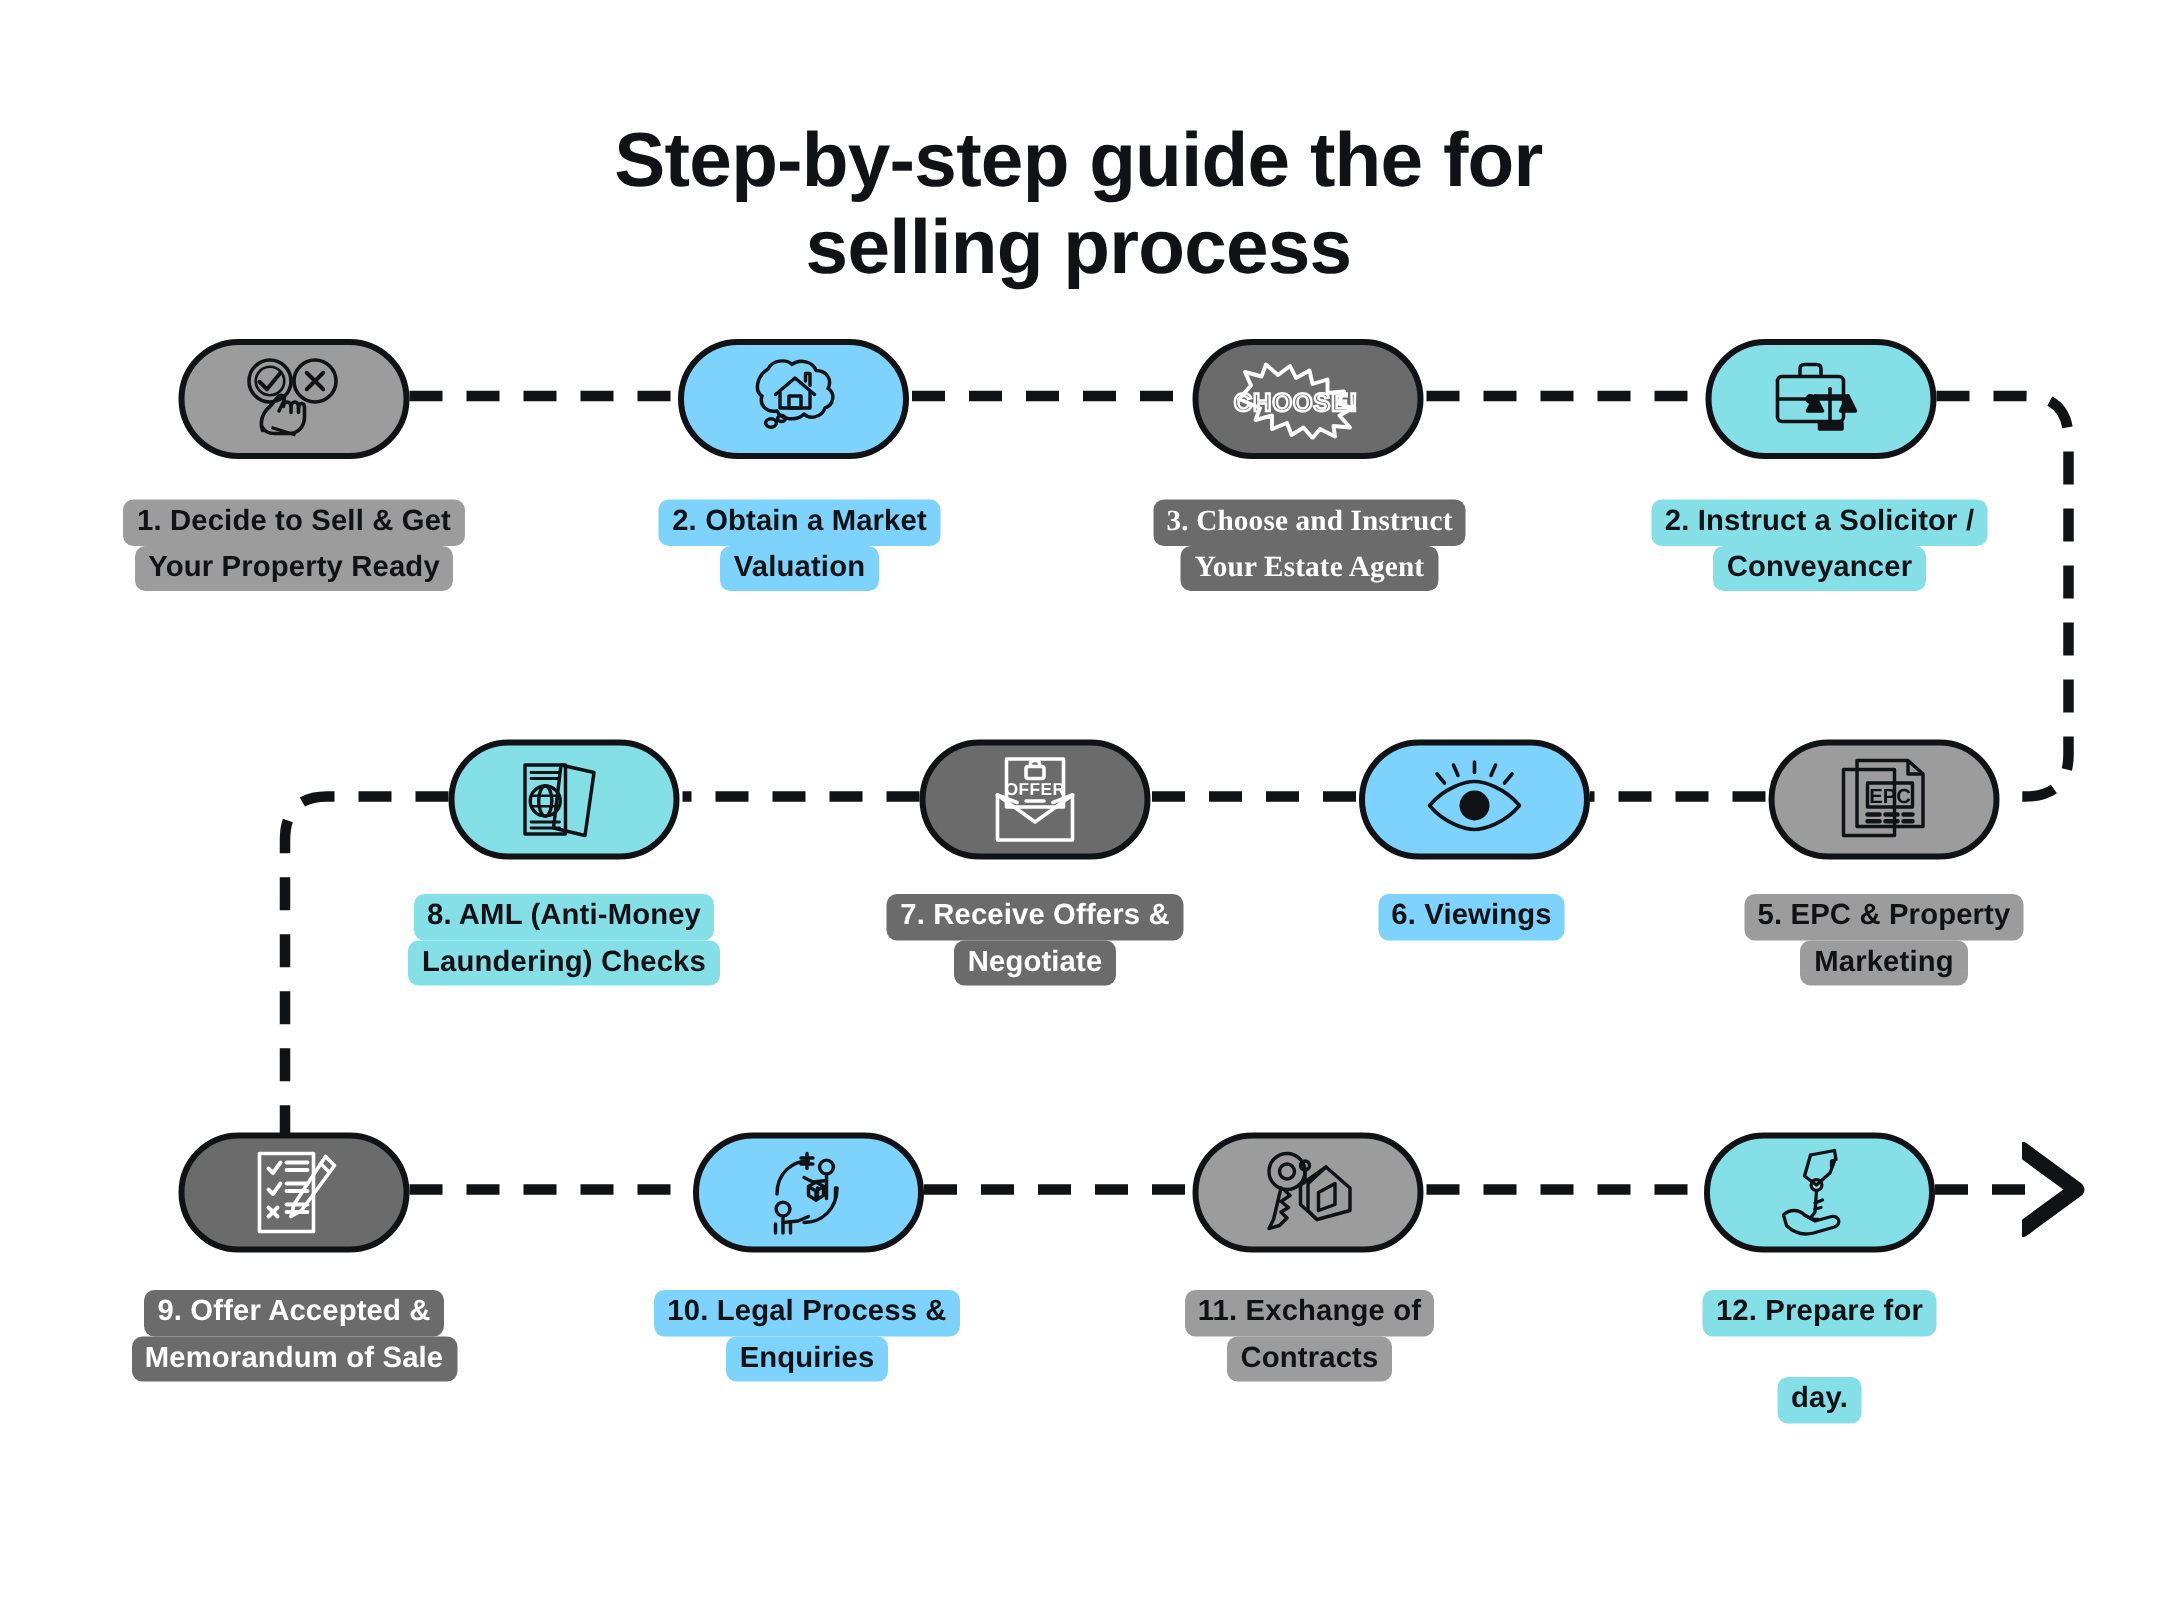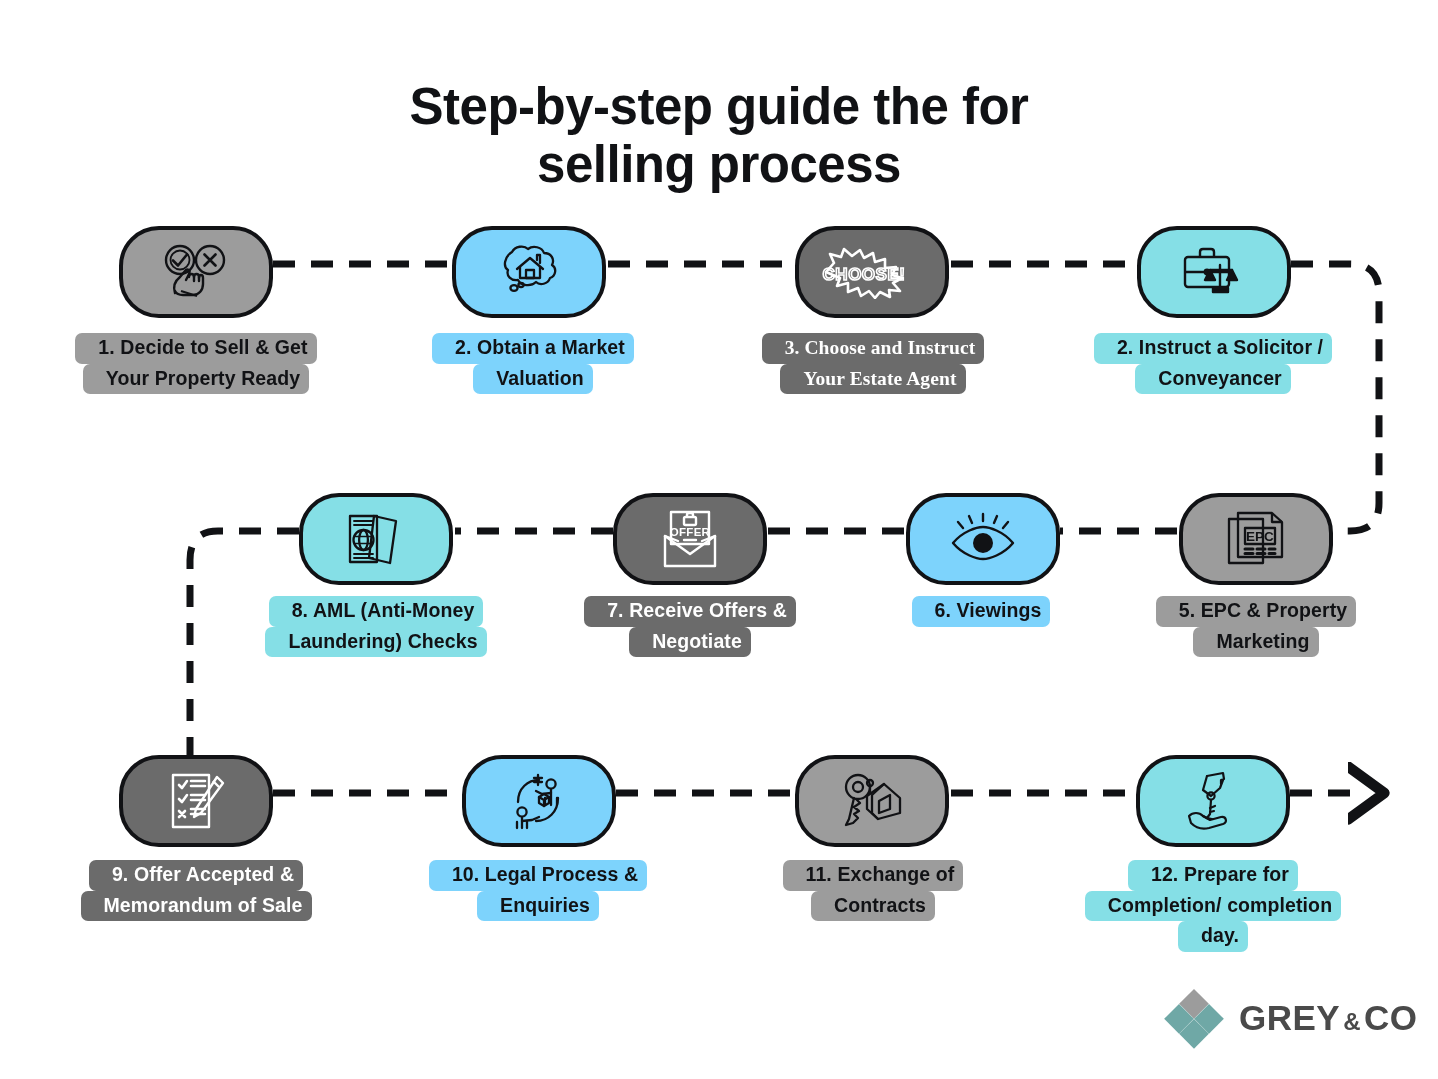--- a/index.html
+++ b/index.html
@@ -46,21 +46,21 @@
     pointer-events: none;
   }
 
   
   .step {
     position: absolute;
   }
   .pill {
     position: absolute;
     width: 154px;
-    height: 92px;
+    height: 80px;
     border: 4px solid #111215;
     border-radius: 40px;
     box-sizing: border-box;
     display: flex;
     align-items: center;
     justify-content: center;
     z-index: 3;
   }
   .pill svg { display: block; }
 
@@ -69,21 +69,21 @@
     z-index: 4;
     text-align: center;
     font-size: 19.5px;
     font-weight: 700;
     line-height: 1.42;
     letter-spacing: 0.1px;
     width: 300px;
   }
   .label span.line {
     display: inline-block;
-    padding: 1px 9px 2px 23px;
+    padding: 1px 9px 2px 9px;
     border-radius: 7px;
     box-decoration-break: clone;
     -webkit-box-decoration-break: clone;
   }
 
   
   .c-grey   { background: #9c9c9c; }
   .c-teal   { background: #7dd3fc; }
   .c-dark   { background: #6b6b6b; }
   .c-cyan   { background: #85dfe6; }
@@ -394,33 +394,20 @@
           <path d="M34,30 L33,44 L30,48"></path>
           <path d="M33,38 L38,36 M33,42 L37,41"></path>
           <path d="M12,46 C16,42 22,42 26,46 L33,50 L44,47 C49,46 51,52 46,54
                    L32,58 C24,60 18,57 14,53 Z"></path>
           <path d="M26,46 C29,48 32,49 35,49"></path>
         </g>
       </svg>
     </div>
     <div class="label t-dark-text" style="left:1063px; top:860px;">
       <span class="line c-cyan">12. Prepare for</span><br>
-      <span class="line c-cyan">Completion/ completion</span><br>
+      <br>
       <span class="line c-cyan">day.</span>
     </div>
   </div>
 
 
-  <div class="logo">
-    <svg class="logo-mark" viewBox="0 0 62 62">
-      <rect x="31" y="2" width="21" height="21" transform="rotate(45 31 2)" fill="#9c9c9c"></rect>
-      <rect x="31" y="32" width="21" height="21" transform="rotate(45 31 32)" fill="#6fa8a6"></rect>
-      <rect x="16" y="17" width="21" height="21" transform="rotate(45 16 17)" fill="#6fa8a6"></rect>
-      <rect x="46" y="17" width="21" height="21" transform="rotate(45 46 17)" fill="#6fa8a6"></rect>
-    </svg>
-    <div class="logo-text">
-      <span>GREY</span>
-      <span class="logo-amp">&amp;</span>
-      <span>CO</span>
-    </div>
-  </div>
 
 </div>
 
 </body></html>

